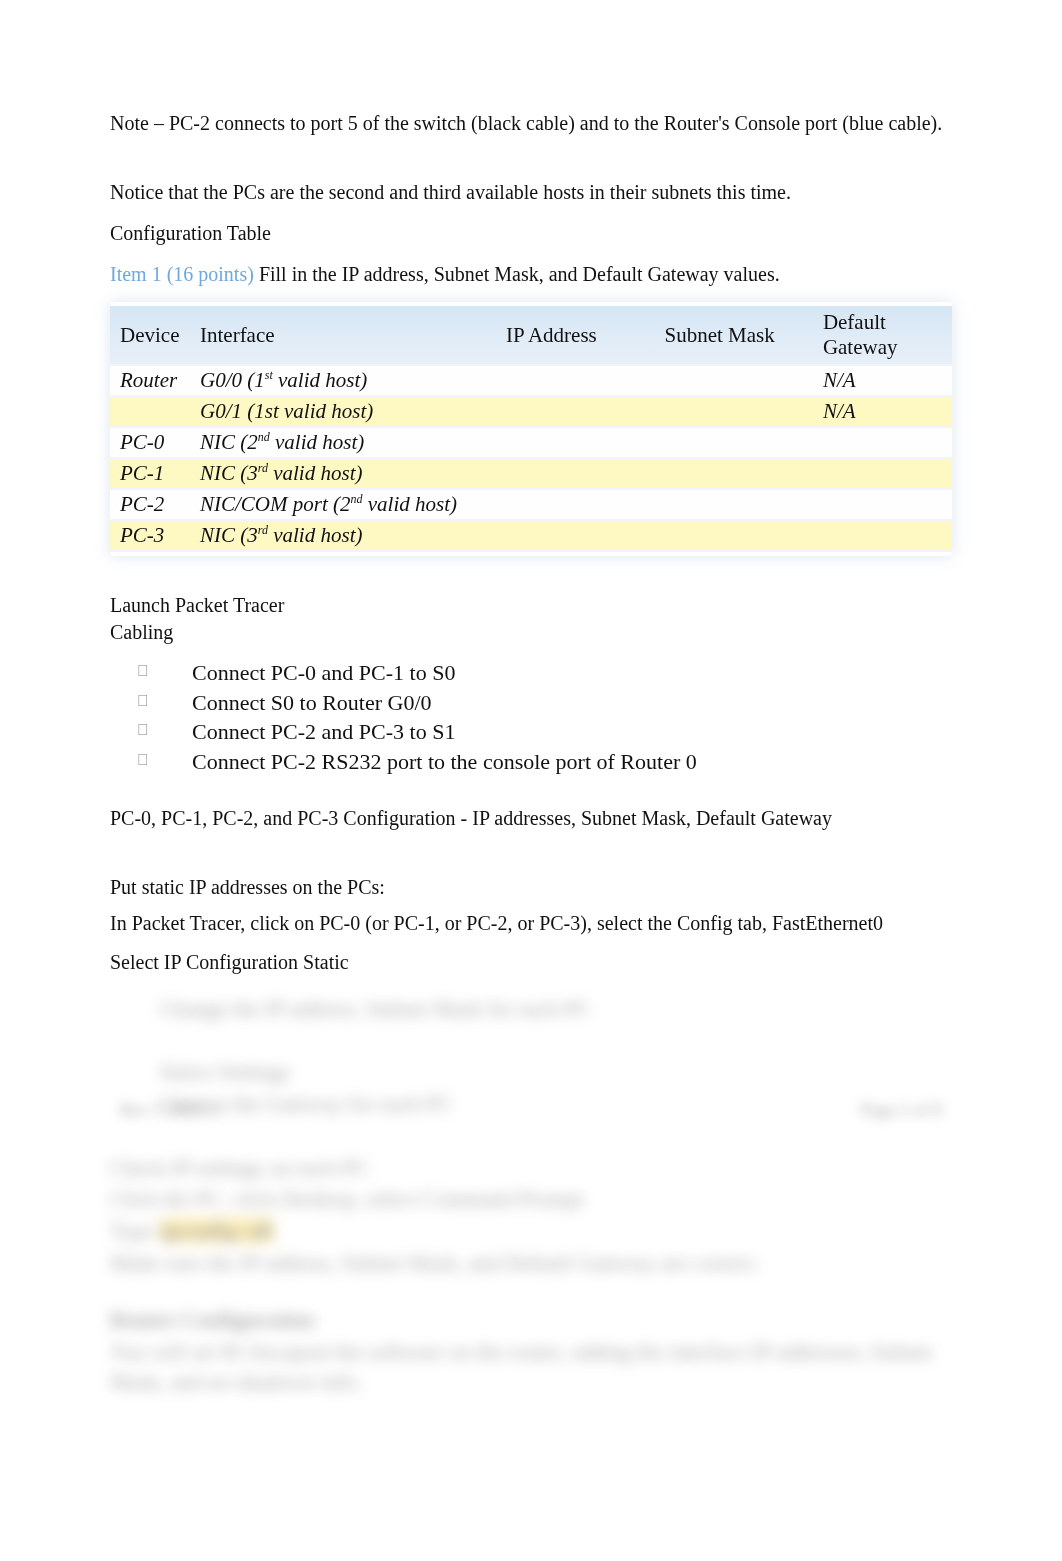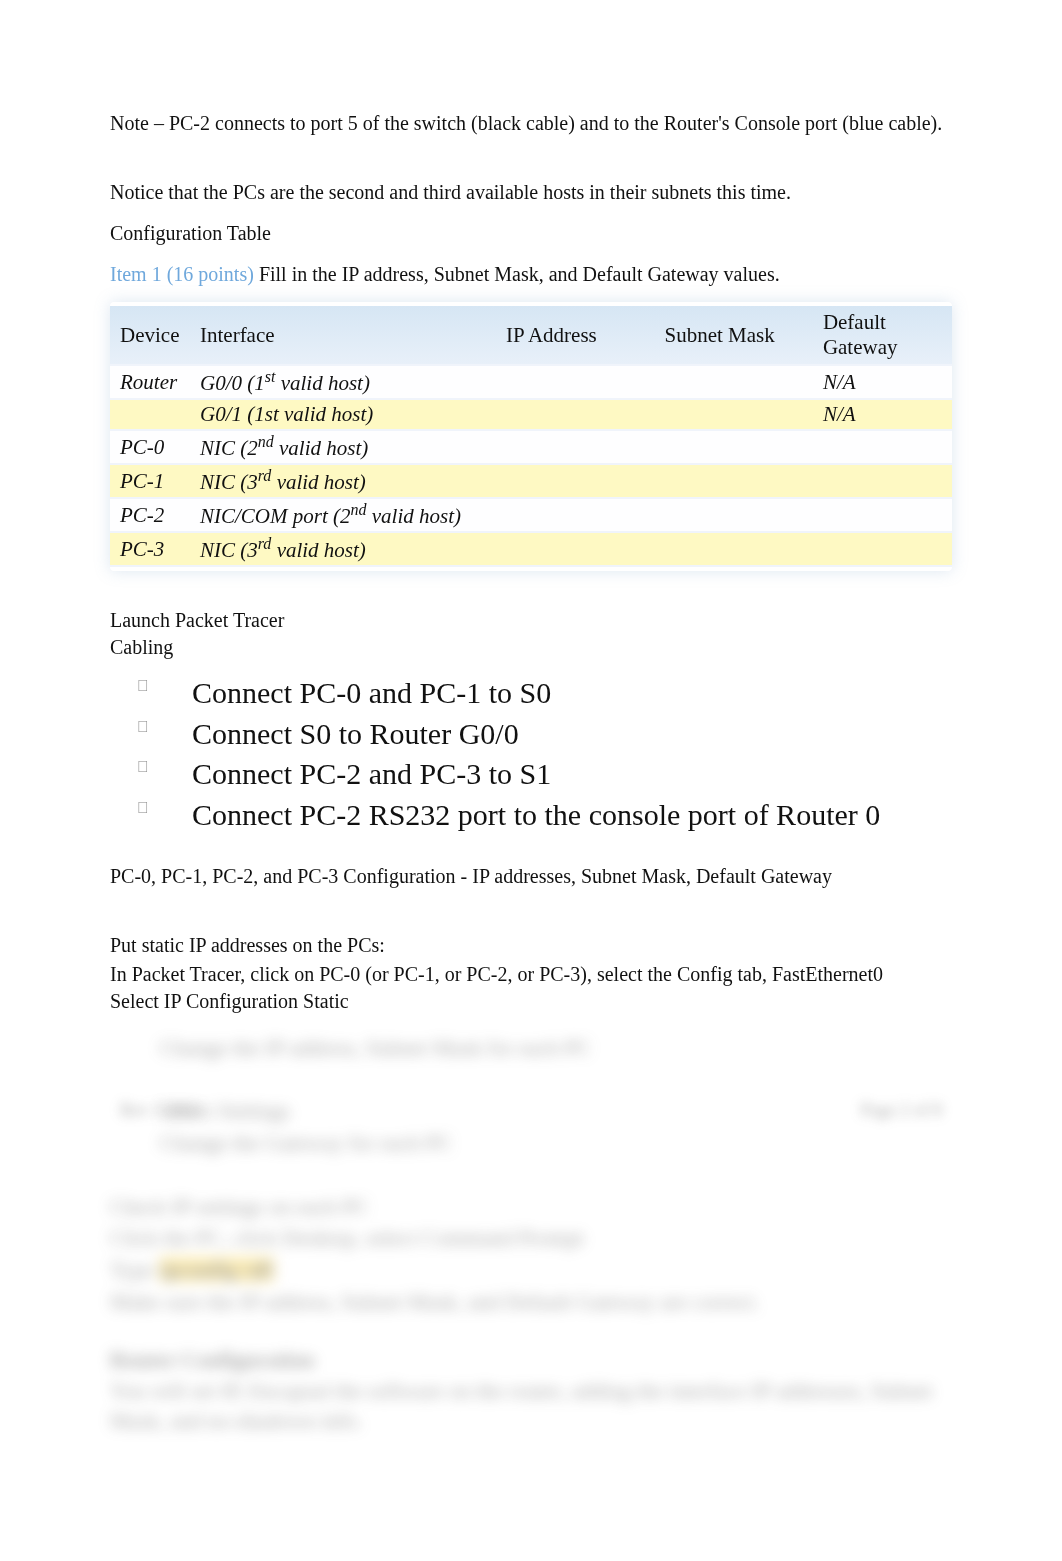--- a/index.html
+++ b/index.html
@@ -49,28 +49,28 @@
       font-style: italic;
     }
     table.cfg tr.alt td {
       background: #fef9c3;
     }
     .col-dev { width: 80px; }
     .col-if { width: 310px; }
     .col-ip { width: 160px; }
     .col-sm { width: 160px; }
     .col-dg { width: 140px; }
-    sup { font-size: 16px; vertical-align: super; }
+    sup { font-size: 12px; vertical-align: super; }
     ul.bullets {
       list-style: none;
       padding-left: 54px;
       margin-top: 2px;
     }
     ul.bullets li {
-      font-size: 30px;
+      font-size: 22px;
       line-height: 1.35;
       padding-left: 28px;
       position: relative;
     }
     ul.bullets li::before {
       content: attr(data-marker);
       position: absolute;
       left: -26px;
       top: 2px;
       font-family: Arial, sans-serif;
@@ -201,22 +201,22 @@
     <li data-marker="⎕">Connect PC-2 and PC-3 to S1</li>
     <li data-marker="⎕">Connect PC-2 RS232 port to the console port of Router 0</li>
   </ul>
 
 <div class="spacer-md"></div>
 
 <p class="para">PC-0, PC-1, PC-2, and PC-3 Configuration - IP addresses, Subnet Mask, Default Gateway</p>
 
 <div class="spacer-md"></div>
 
-<p class="para" style="margin-bottom:2px">Put static IP addresses on the PCs:</p>
-<p class="para" style="margin-bottom:0">In Packet Tracer, click on PC-0 (or PC-1, or PC-2, or PC-3), select the Config tab, FastEthernet0</p>
+<p class="para" style="margin-bottom:9px">Put static IP addresses on the PCs:</p>
+<p class="para" style="margin-bottom:12px">In Packet Tracer, click on PC-0 (or PC-1, or PC-2, or PC-3), select the Config tab, FastEthernet0</p>
 <p class="para" style="margin-bottom:18px">Select IP Configuration Static</p>
 
 <div class="blur-block">
   <div class="sub-indent" id="blur-indent">
       <div class="line">Change the IP address, Subnet Mask for each PC</div>
       <div class="line">&nbsp;</div>
       <div class="line">Select Settings</div>
       <div class="line">Change the Gateway for each PC</div>
     </div>
 </div>

